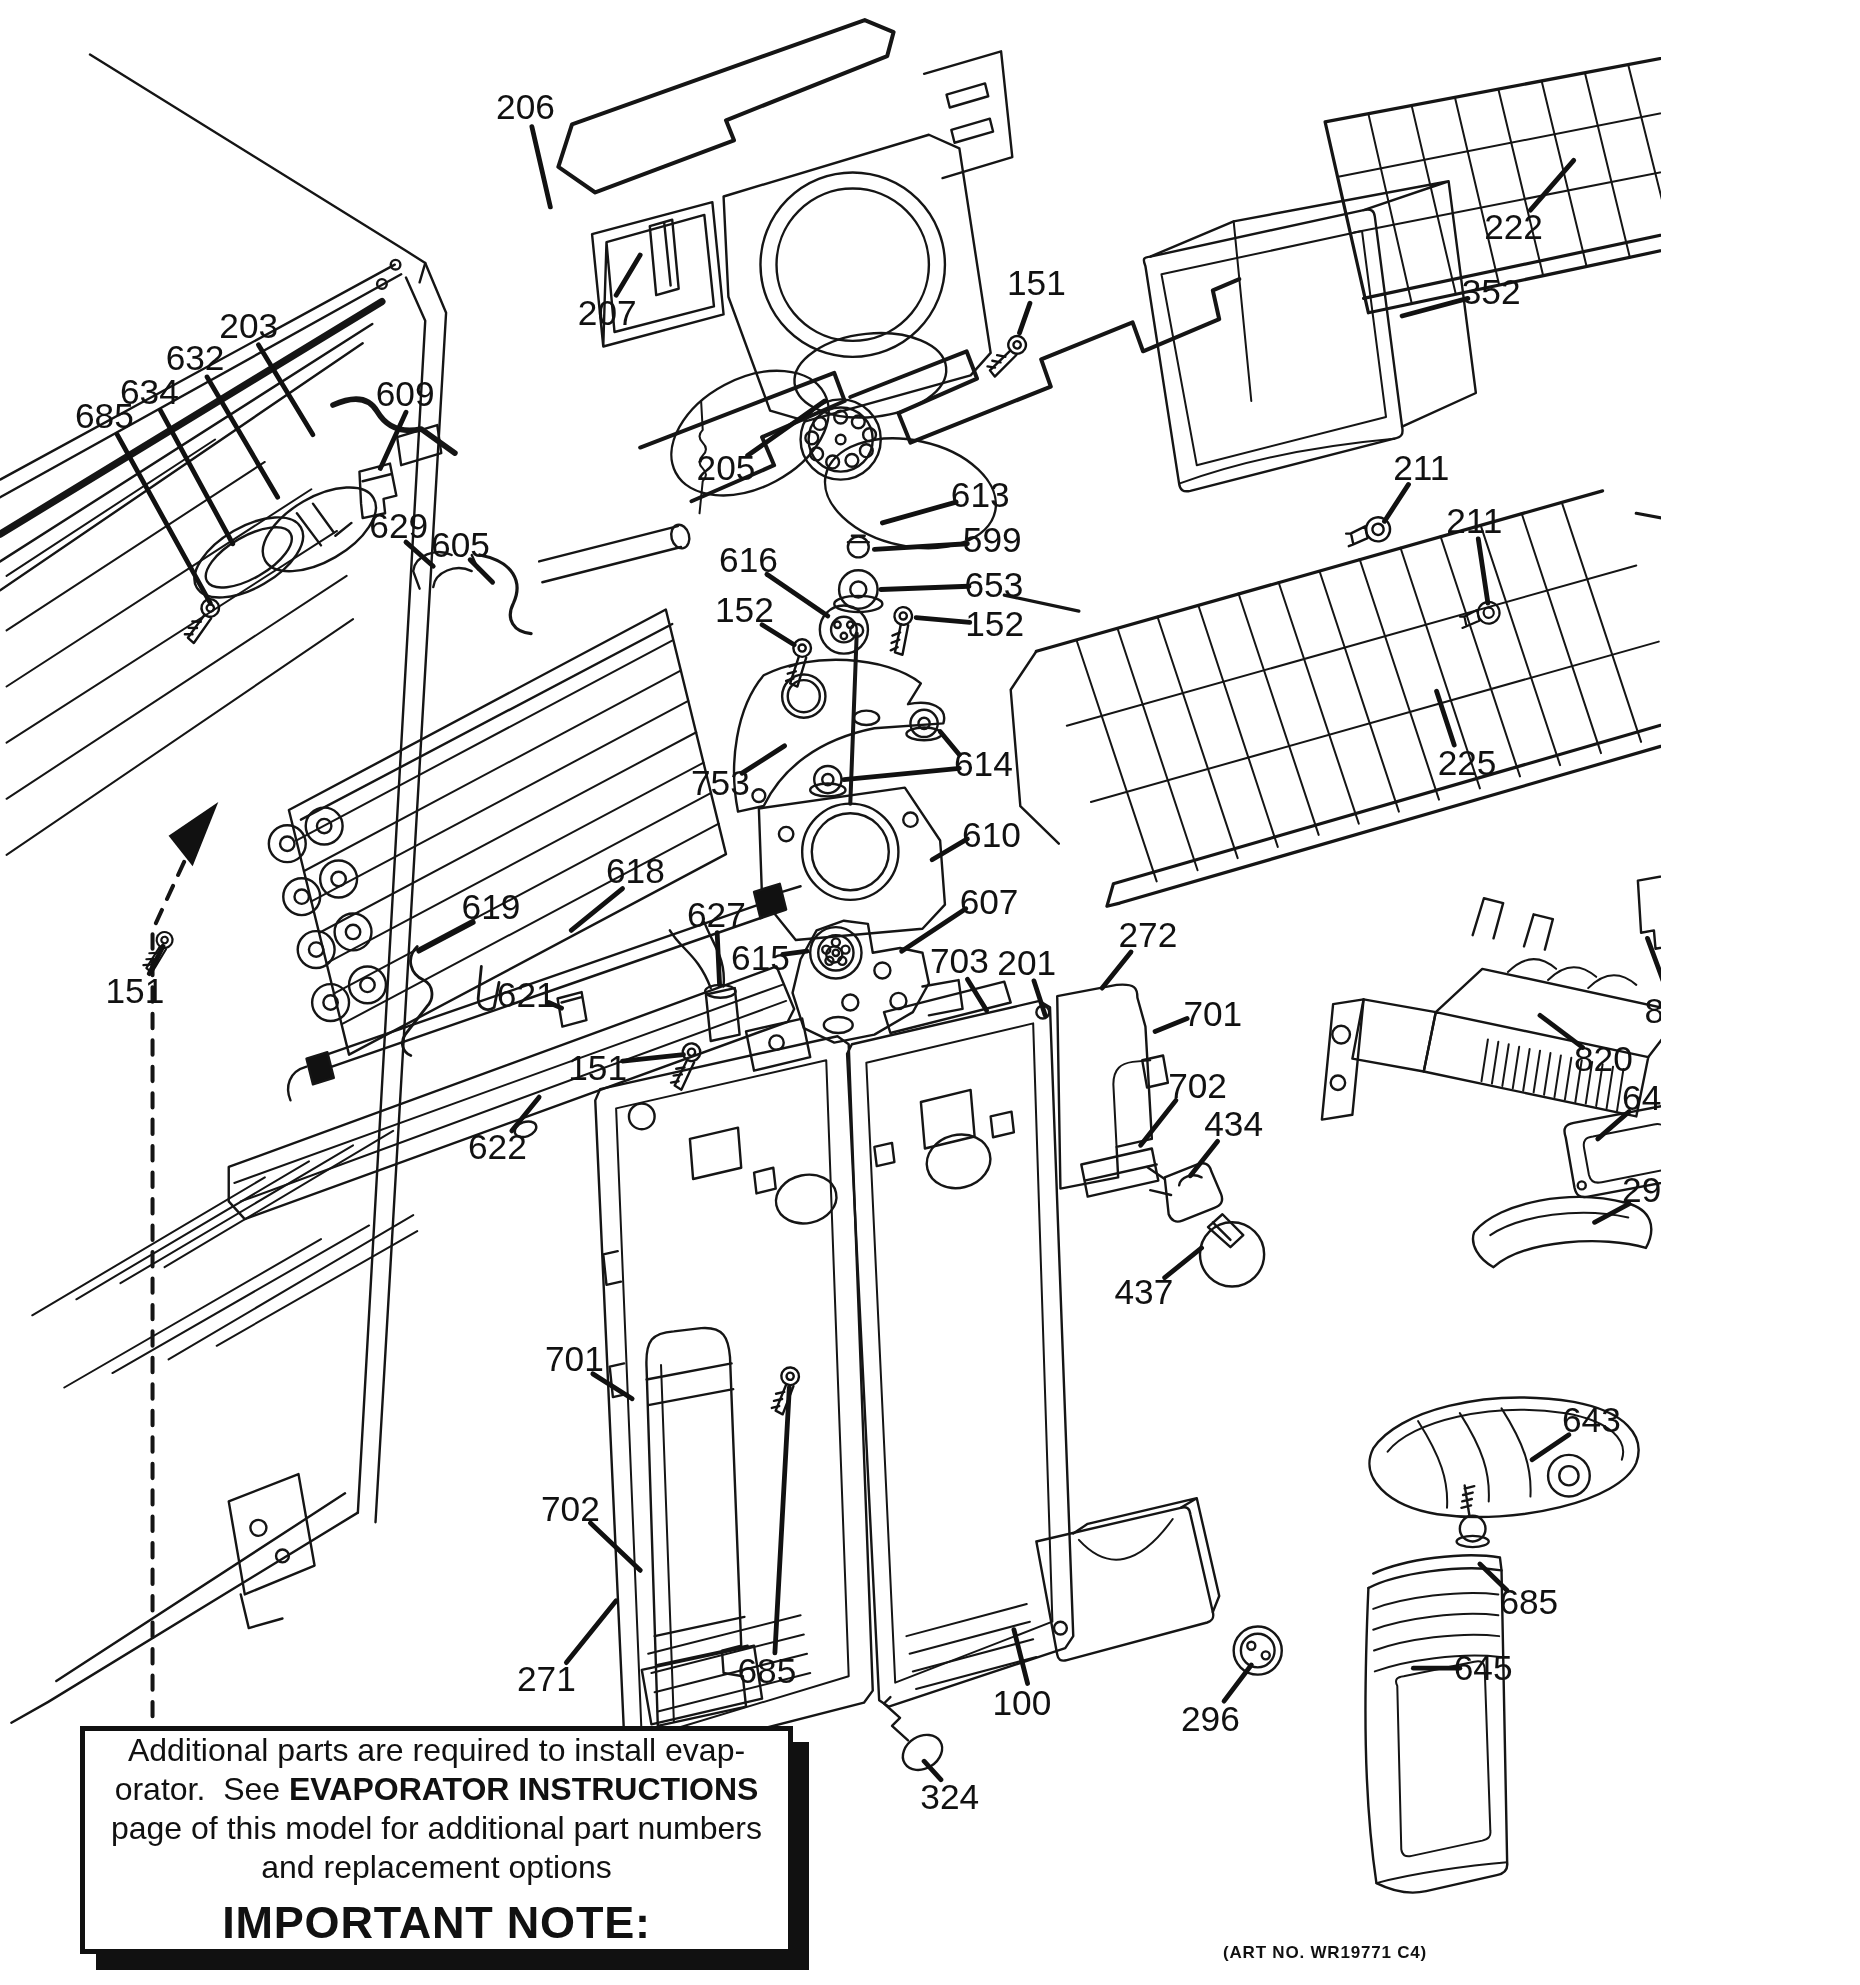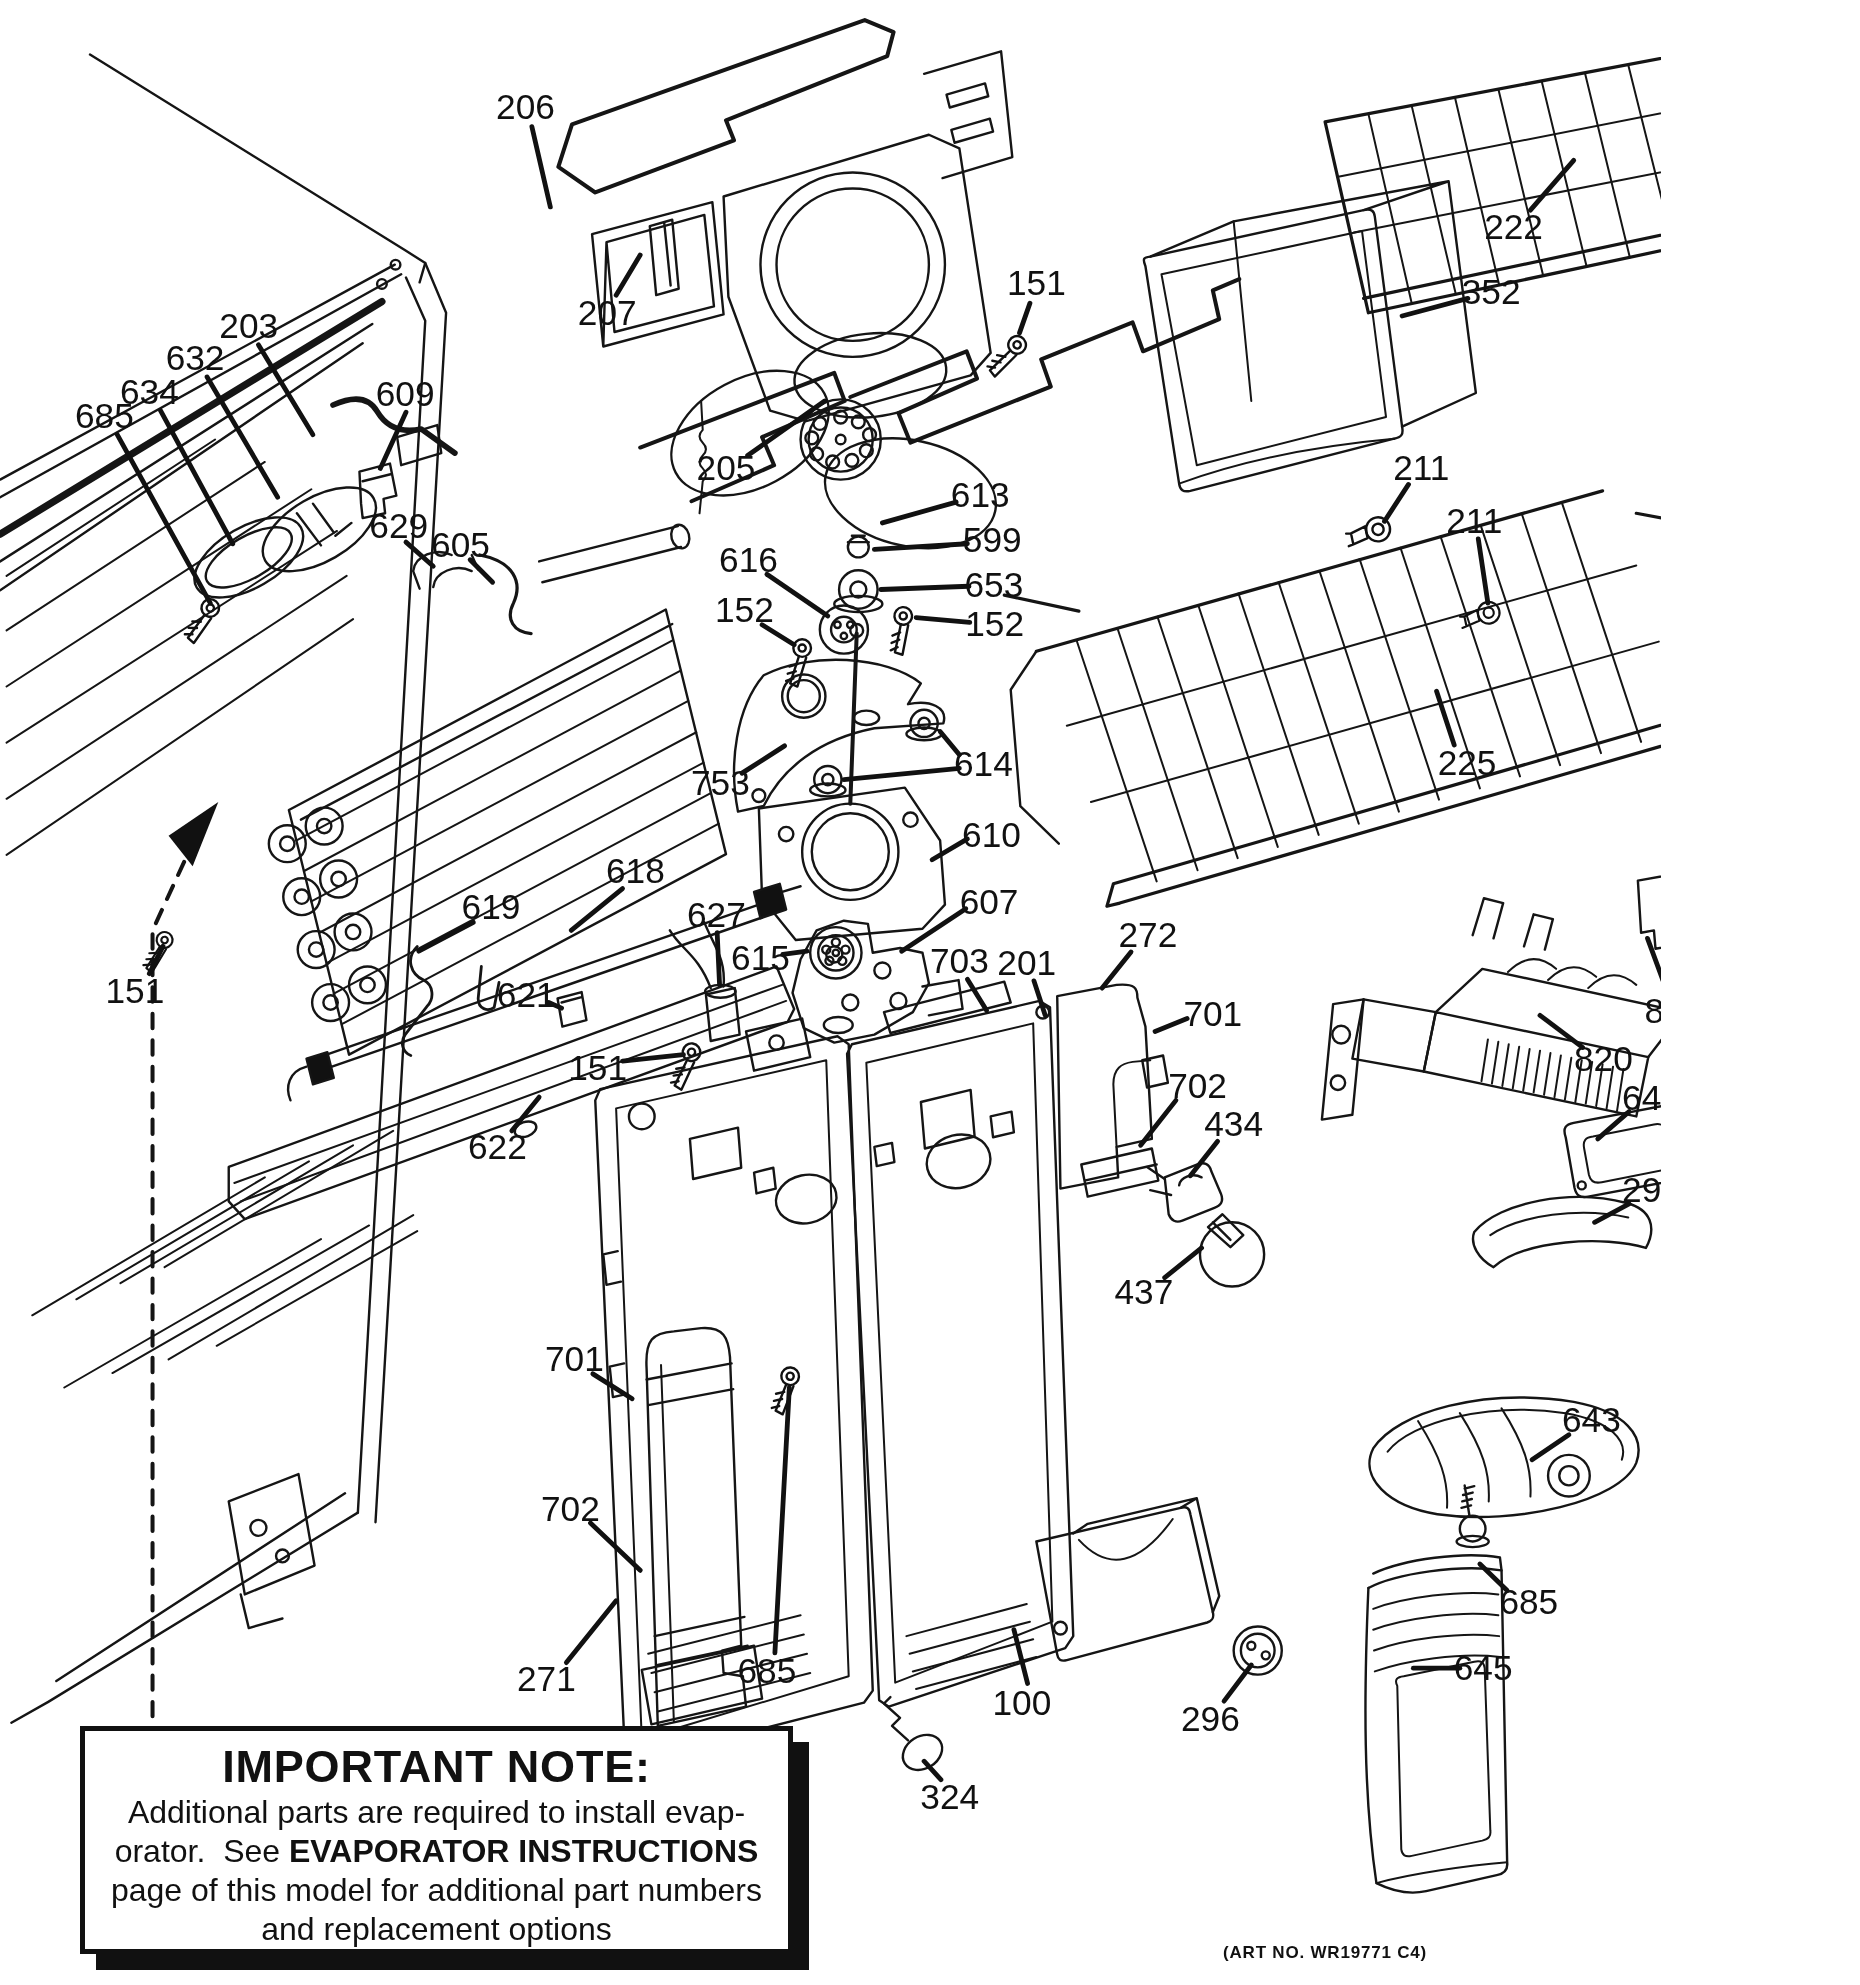--- a/index.html
+++ b/index.html
@@ -418,24 +418,24 @@
           <text x="1274" y="2138" text-anchor="middle" class="part-label" stroke="none" fill="#111111">100</text>
           <line x1="1173" y1="2219" x2="1152" y2="2196" stroke="#111111" stroke-width="6"></line>
           <text x="1184" y="2256" text-anchor="middle" class="part-label" stroke="none" fill="#111111">324</text>
           <line x1="1526" y1="2121" x2="1560" y2="2076" stroke="#111111" stroke-width="6"></line>
           <text x="1509" y="2158" text-anchor="middle" class="part-label" stroke="none" fill="#111111">296</text>
         </g>
   </g>
 </svg>
 
 <div id="note-box">
-  <div id="note-title">IMPORTANT NOTE:</div>
   <div id="note-body">
         <div class="note-line"><span>Additional parts are required to install evap-</span></div>
         <div class="note-line"><span>orator.  See </span><span class="b">EVAPORATOR INSTRUCTIONS</span></div>
         <div class="note-line"><span>page of this model for additional part numbers</span></div>
         <div class="note-line"><span>and replacement options</span></div>
       </div>
+  <div id="note-title">IMPORTANT NOTE:</div>
 </div>
 
 <div id="art-no">(ART NO. WR19771 C4)</div>
 </div>
 
 
 </body></html>

